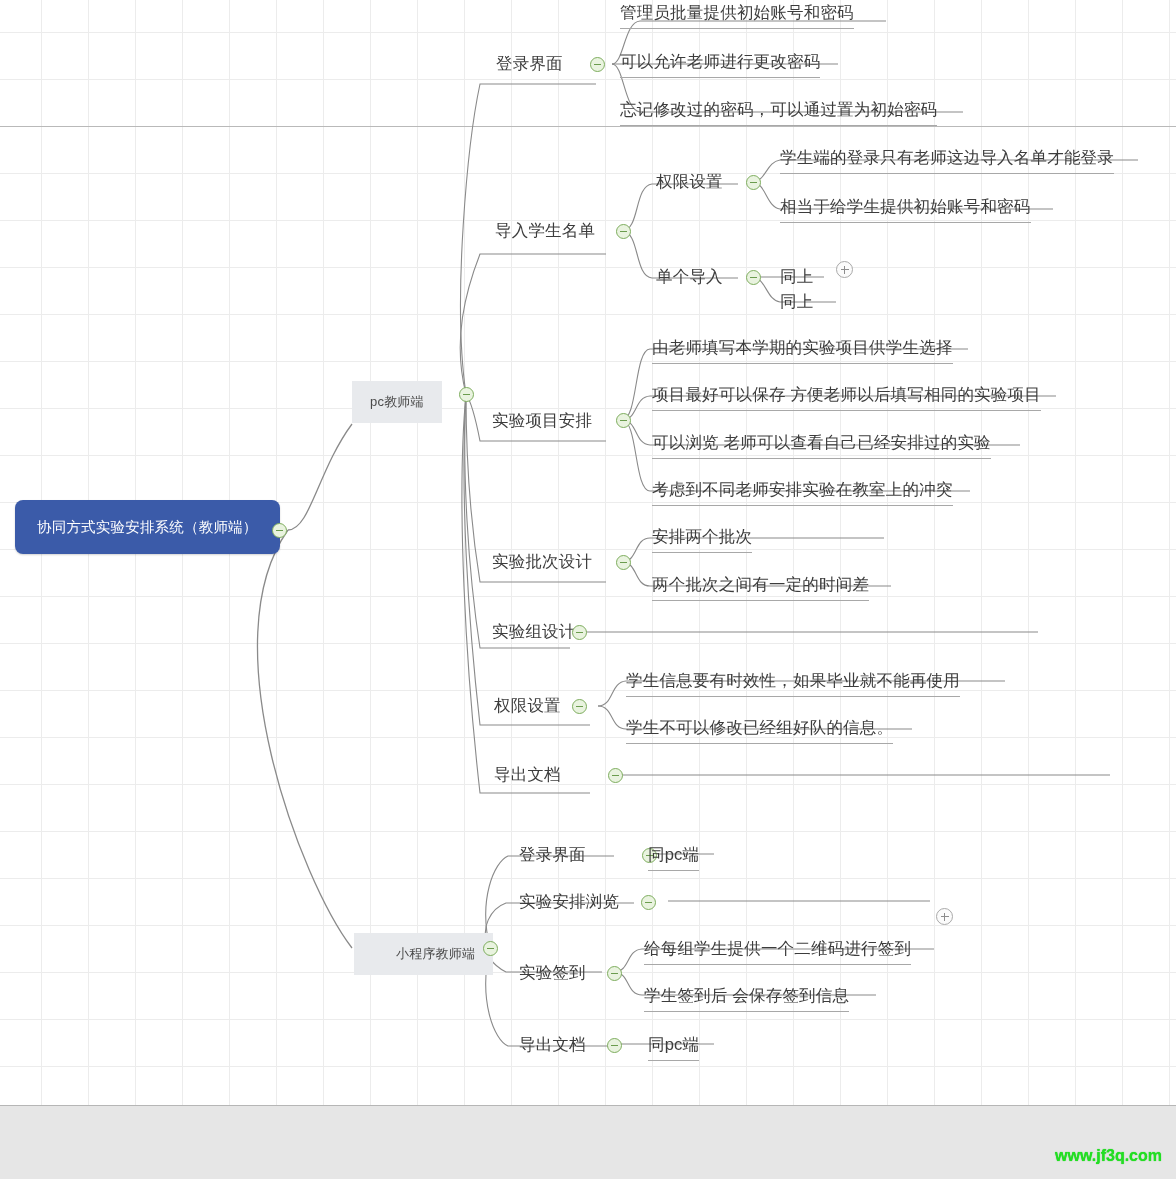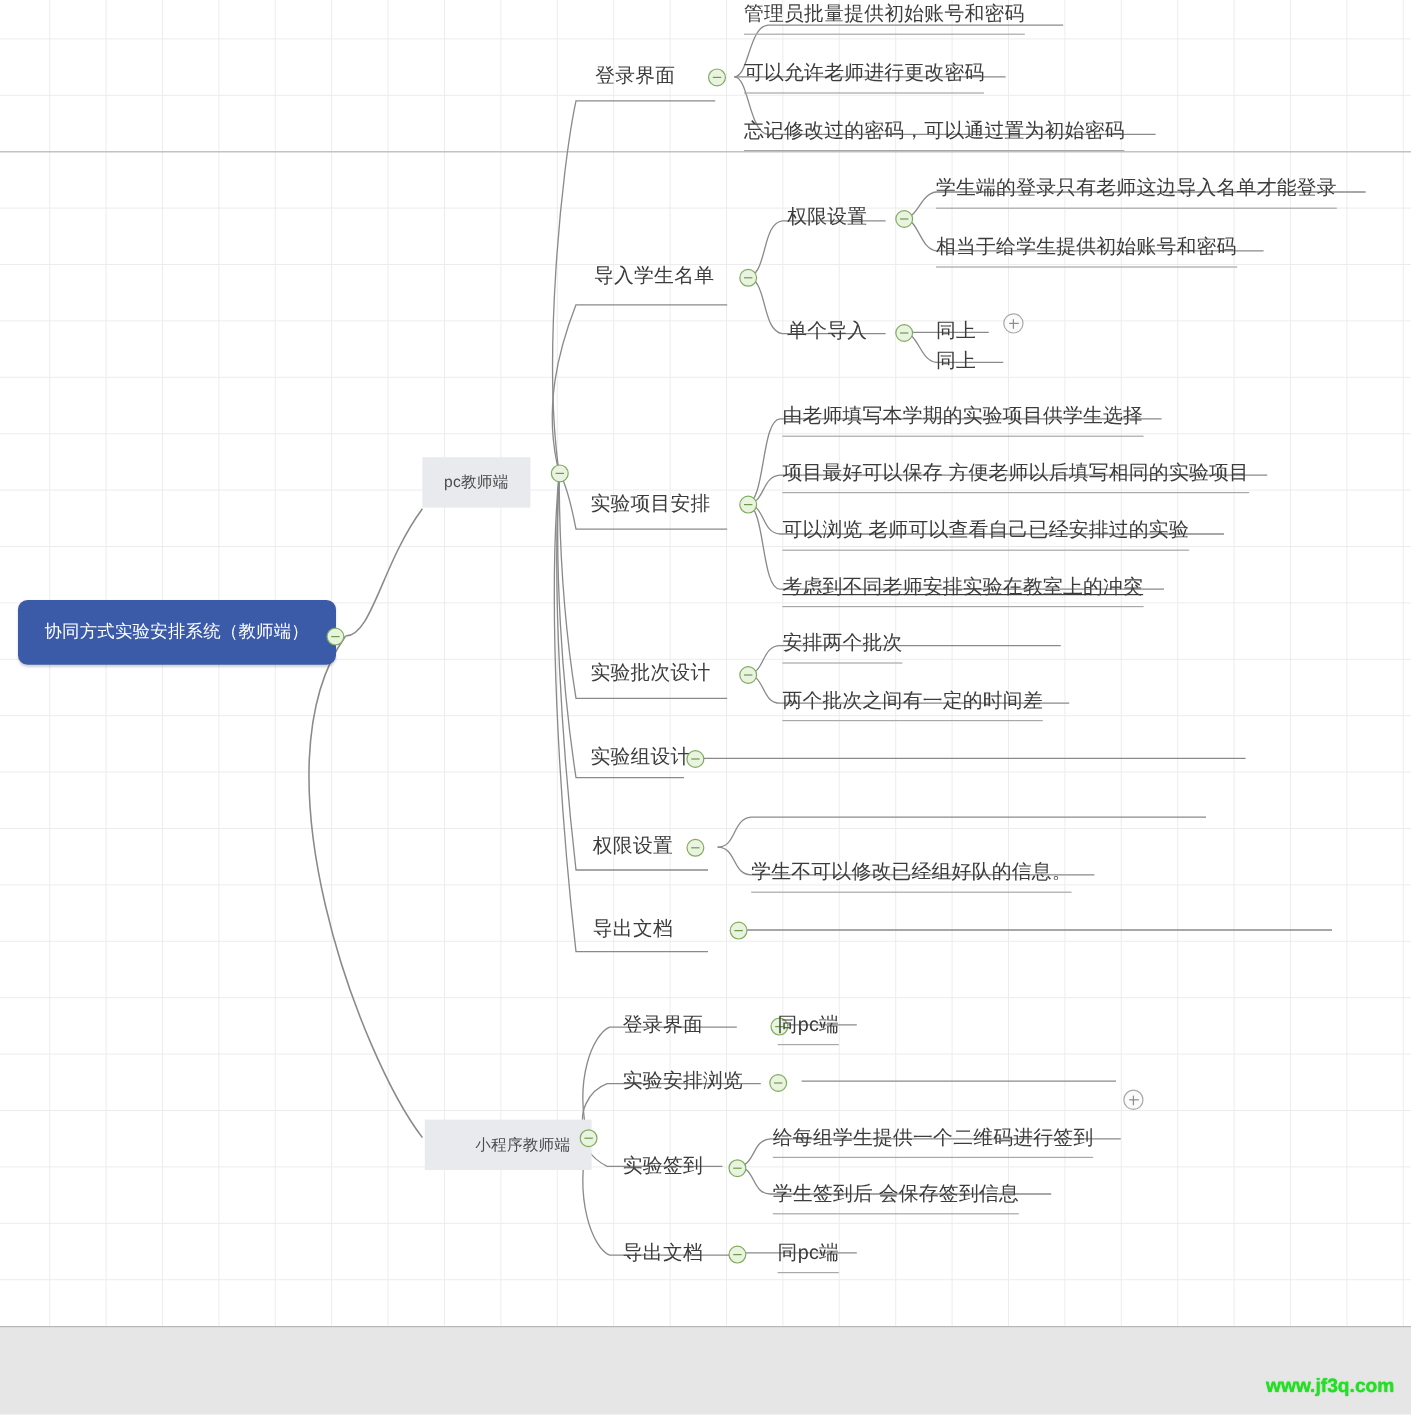--- a/index.html
+++ b/index.html
@@ -229,35 +229,36 @@
   <div class="node leaf noline" style="left:780px; top:266px;">同上</div>
   <div class="toggle plus" style="left:836px; top:261px;"></div>
   <div class="node leaf noline" style="left:780px; top:291px;">同上</div>
 
   <div class="node topic" style="left:492px; top:410px;">实验项目安排</div>
   <div class="toggle minus" style="left:616px; top:413px;"></div>
 
   <div class="node leaf" style="left:652px; top:337px;">由老师填写本学期的实验项目供学生选择</div>
   <div class="node leaf" style="left:652px; top:384px;">项目最好可以保存 方便老师以后填写相同的实验项目</div>
   <div class="node leaf" style="left:652px; top:432px;">可以浏览  老师可以查看自己已经安排过的实验</div>
-  <div class="node leaf" style="left:652px; top:479px;text-decoration:underline;">考虑到不同老师安排实验在教室上的冲突</div>
+  <div class="node leaf" style="left:652px; top:479px;">考虑到不同老师安排实验在教室上的冲突</div>
 
   <div class="node topic" style="left:492px; top:551px;">实验批次设计</div>
   <div class="toggle minus" style="left:616px; top:555px;"></div>
 
   <div class="node leaf" style="left:652px; top:526px;">安排两个批次</div>
   <div class="node leaf" style="left:652px; top:574px;">两个批次之间有一定的时间差</div>
 
   <div class="node topic" style="left:492px; top:621px;">实验组设计</div>
   <div class="toggle minus" style="left:572px; top:625px;"></div>
 
 
   <div class="node topic" style="left:494px; top:695px;">权限设置</div>
   <div class="toggle minus" style="left:572px; top:699px;"></div>
 
+  <div class="node leaf" style="left:626px; top:670px;">学生信息要有时效性，如果毕业就不能再使用</div>
   <div class="node leaf" style="left:626px; top:717px;">学生不可以修改已经组好队的信息。</div>
 
   <div class="node topic" style="left:494px; top:764px;">导出文档</div>
   <div class="toggle minus" style="left:608px; top:768px;"></div>
 
 
   <div class="node branch" style="left:354px; top:933px;padding-left:42px;">小程序教师端</div>
   <div class="toggle minus" style="left:483px; top:941px;"></div>
 
   <div class="node topic" style="left:519px; top:844px;">登录界面</div>

